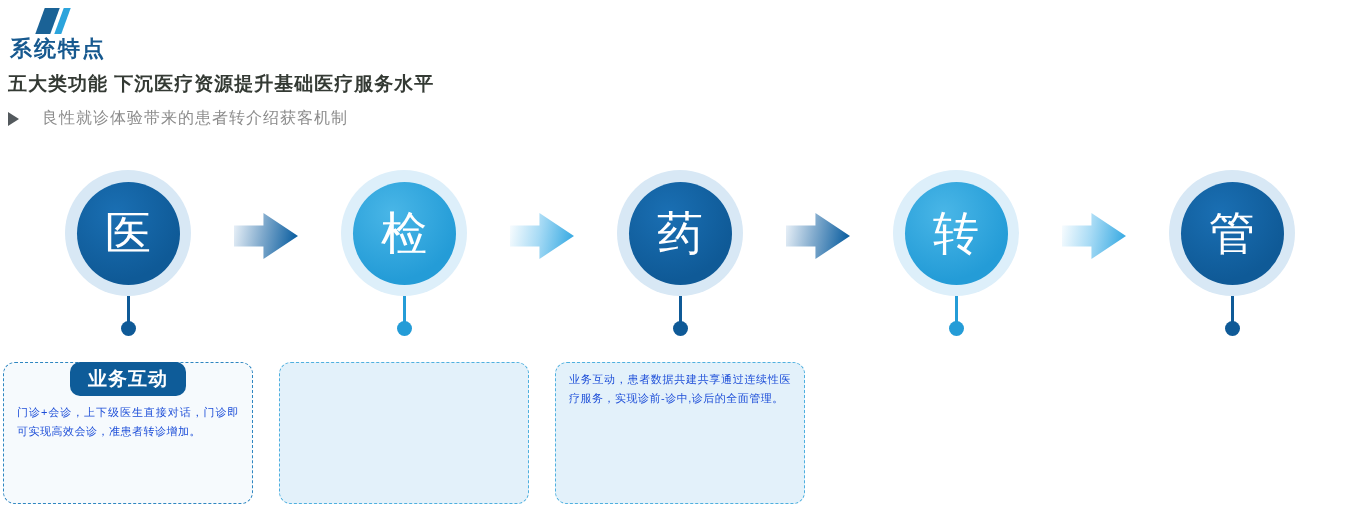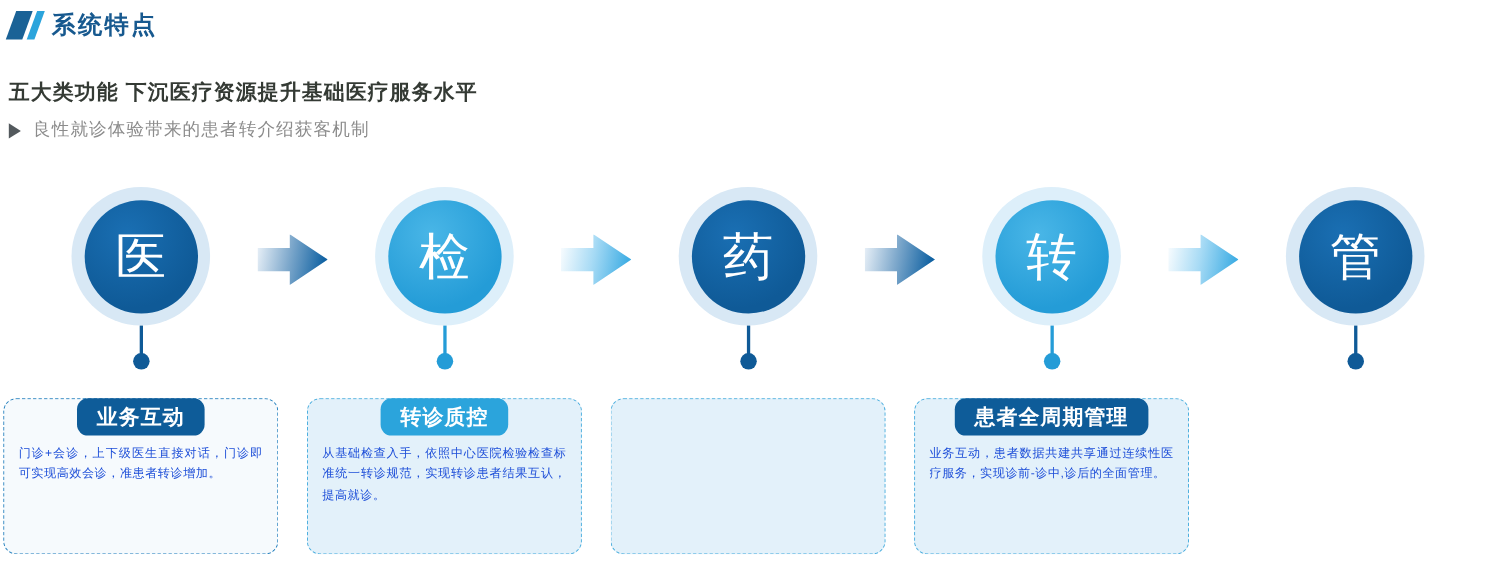--- a/index.html
+++ b/index.html
@@ -1,27 +1,27 @@
 <!DOCTYPE html>
 <html><head>
 <meta charset="utf-8">
 <style>
   html,body{margin:0;padding:0;background:#fff;}
   body{font-family:"Liberation Sans","DejaVu Sans",sans-serif;}
   .stage{position:relative;width:1360px;height:513px;background:#ffffff;overflow:hidden;}
 
   
-  .header{position:absolute;left:10px;top:8px;display:flex;align-items:center;}
+  .header{position:absolute;left:10px;top:8px;display:flex;align-items:center;flex-direction:column;}
   .slashes{display:flex;align-items:center;gap:4px;margin-right:11px;transform:skewX(-20deg);}
   .slash-a{width:15px;height:26px;background:#1A6296;}
   .slash-b{width:7px;height:26px;background:#2BA4DC;}
   .page-title{font-size:22px;font-weight:bold;color:#17598F;letter-spacing:2px;}
 
   .subtitle{position:absolute;left:8px;top:71px;font-size:19px;font-weight:bold;color:#343A34;letter-spacing:1px;text-align:right;}
-  .tagline{position:absolute;left:8px;top:108px;display:flex;align-items:center;}
+  .tagline{position:absolute;left:8px;top:108px;display:flex;align-items:center;gap:12px;}
   .tri{width:0;height:0;border-left:11px solid #53595D;border-top:7px solid transparent;border-bottom:7px solid transparent;margin-right:11px;}
   .tagline-text{font-size:16px;color:#8C8C8C;letter-spacing:1px;}
 
   
   .diagram{position:absolute;left:3px;top:170px;width:1354px;}
   .row{display:grid;grid-template-columns:repeat(5,250px);column-gap:26px;}
   .node-cell{display:flex;flex-direction:column;align-items:center;height:176px;}
   .ring{width:126px;height:126px;border-radius:50%;display:flex;align-items:center;justify-content:center;}
   .ring.dark{background:#D8E8F5;}
   .ring.light{background:#DDEFFA;}
@@ -111,27 +111,22 @@
         <div class="dot dark"></div>
       </div>
     </div>
 
     <div class="row cards">
       <div class="card first">
         <div class="badge dark">业务互动</div>
         <div class="desc">门诊+会诊，上下级医生直接对话，门诊即可实现高效会诊，准患者转诊增加。</div>
       </div>
       <div class="card">
-        <div class="badge light">转诊质控</div>
-        <div class="desc">从基础检查入手，依照中心医院检验检查标准统一转诊规范，实现转诊患者结果互认，提高就诊。</div>
       </div>
       <div class="card">
-      </div>
-      <div class="card">
-        <div class="badge dark">患者全周期管理</div>
         <div class="desc">业务互动，患者数据共建共享通过连续性医疗服务，实现诊前-诊中,诊后的全面管理。</div>
       </div>
     </div>
 
   </div>
 
   <div class="arrow dark arrow-1"></div>
   <div class="arrow light arrow-2"></div>
   <div class="arrow dark arrow-3"></div>
   <div class="arrow light arrow-4"></div>

